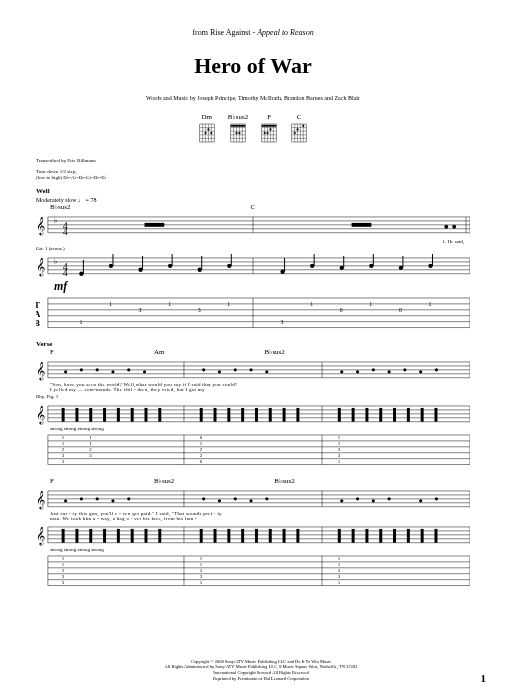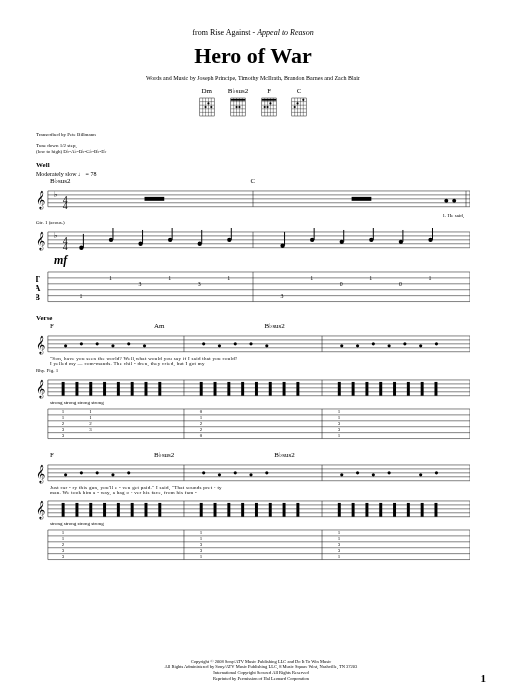--- a/index.html
+++ b/index.html
@@ -24,36 +24,36 @@
     font-size: 8px;
     margin-bottom: 2px;
   }
   .source-line .album {
     font-style: italic;
   }
   .title {
     text-align: center;
     font-size: 22px;
     font-weight: bold;
-    margin: 6px;
+    margin: 16px;
   }
   .credits {
     text-align: center;
     font-size: 6px;
     margin-top: 2px;
   }
   .transcriber {
     font-size: 5px;
     margin-top: 10px;
   }
   .chord-row {
     display: flex;
     justify-content: center;
     gap: 12px;
-    margin-top: 6px;
+    margin-top: 12px;
   }
   .chord-box {
     text-align: center;
   }
   .chord-name {
     font-size: 7px;
     margin-bottom: 1px;
   }
   .chord-diagram {
     width: 18px;

